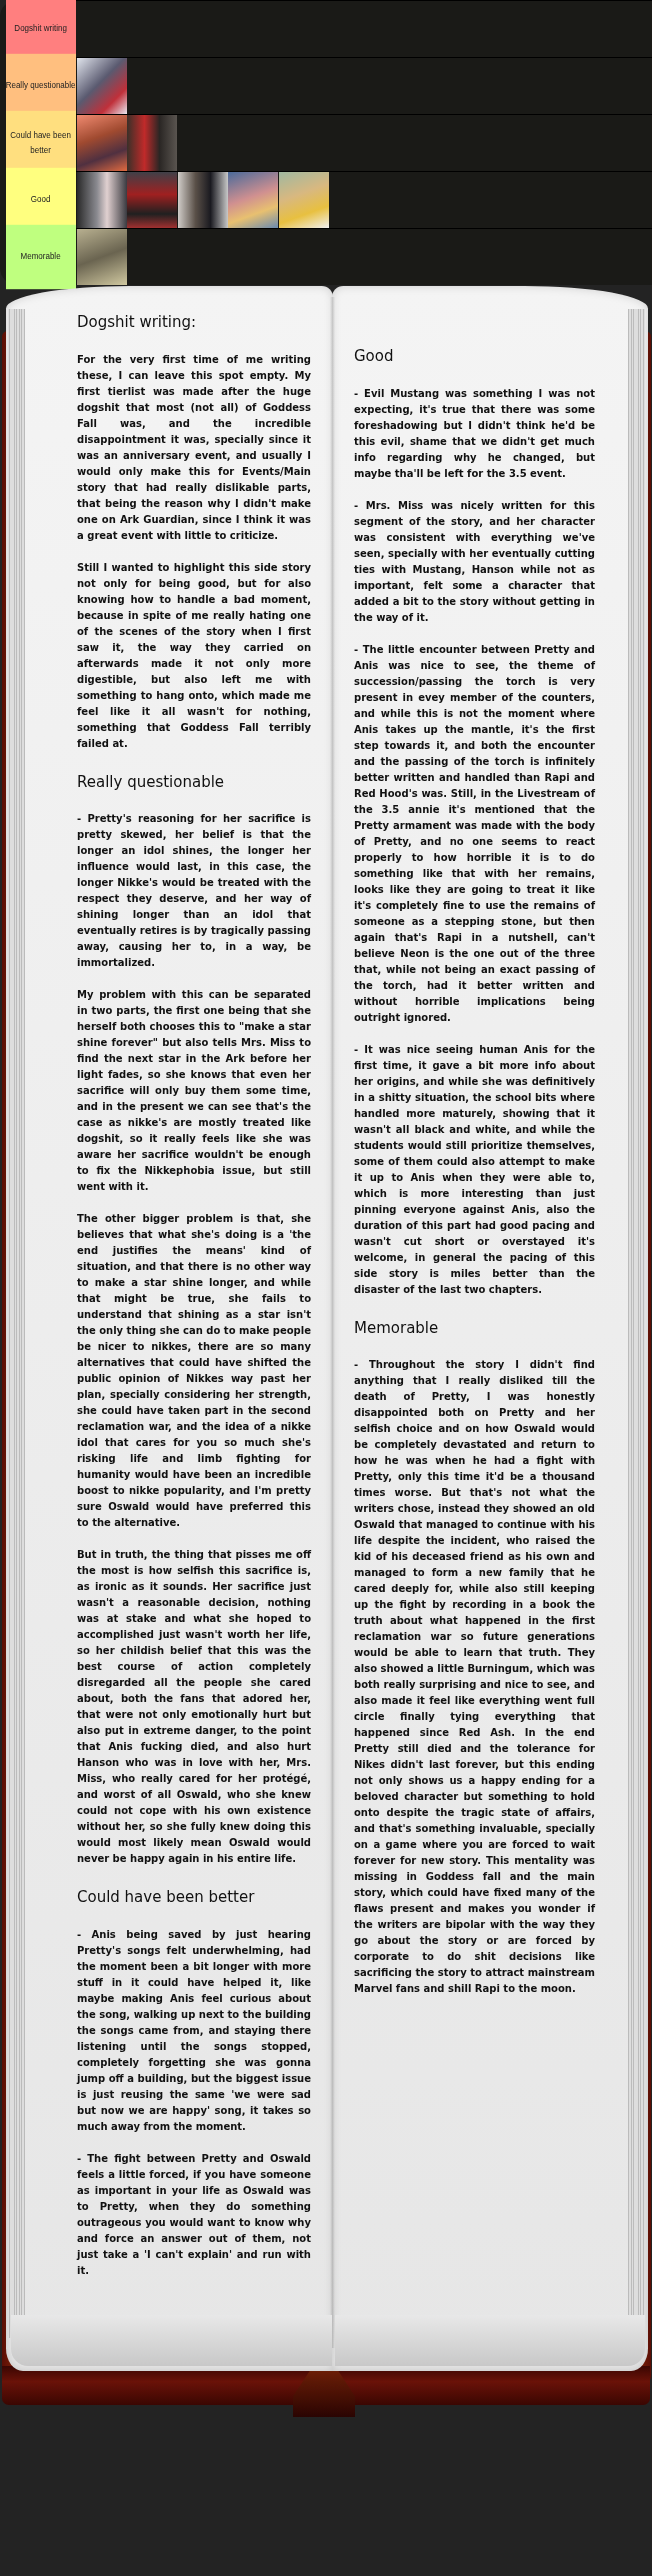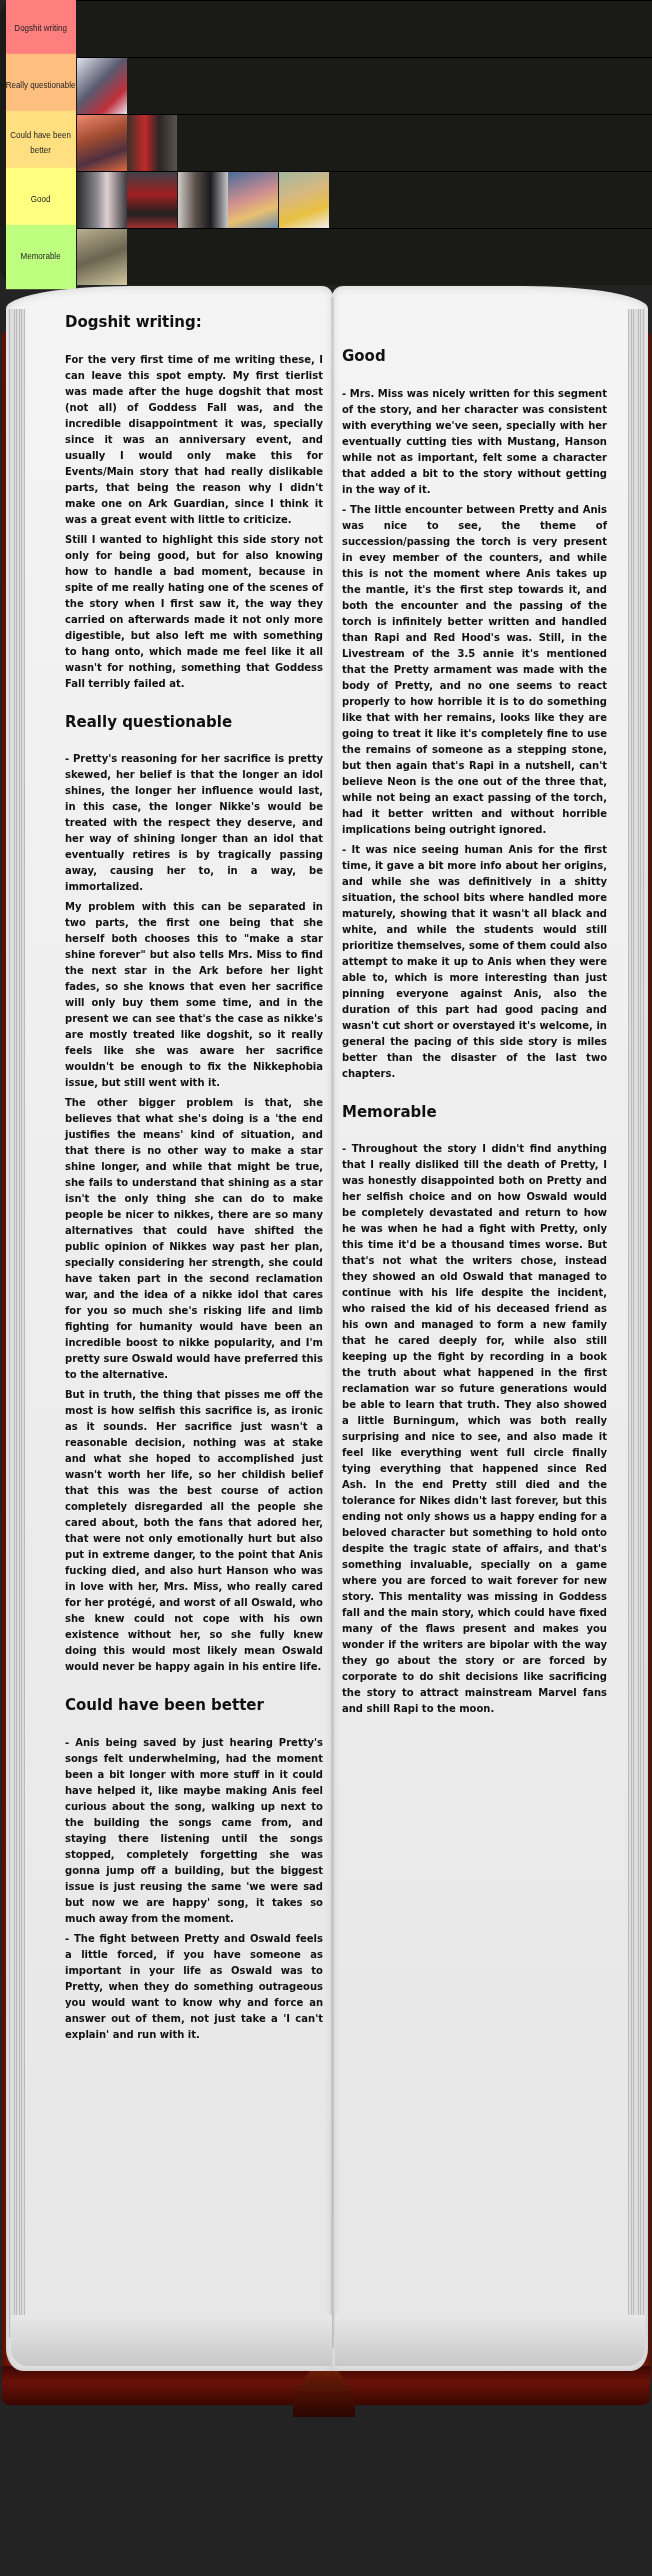--- a/index.html
+++ b/index.html
@@ -24,22 +24,22 @@
   .page-edges-l { position:absolute; left:8px; top:22.5px; width:17px; height:2029px; background:repeating-linear-gradient(90deg,#ddd 0 1.1px,#bbb 1.1px 1.7px); }
   .page-edges-r { position:absolute; right:8px; top:22.5px; width:17px; height:2029px; background:repeating-linear-gradient(90deg,#bbb 0 0.6px,#ddd 0.6px 1.7px); }
   .gutter { position:absolute; left:330px; top:11.3px; width:4.5px; height:2051px; background:linear-gradient(90deg,rgba(0,0,0,0),rgba(0,0,0,0.12),rgba(0,0,0,0)); }
   .page-curl { position:absolute; top:2029px; height:51px; background:linear-gradient(180deg,#e8e8e8,#c8c8c8); }
   .curl-l { left:11.3px; width:321px; border-radius:0 0 0 17px; }
   .curl-r { left:335px; width:310px; border-radius:0 0 17px 0; }
 
   .col { position:absolute; font-weight:bold; color:#111; font-size:10px; line-height:16px; text-align:justify; }
   .col-l { left:61px; top:25px; width:266px; }
   .col-r { left:338px; top:59px; width:273px; }
-  .col h2 { font-size:15px; line-height:22.5px; margin:0 0 18px 4px; font-weight:bold; }
-  .col p { margin:4px; }
+  .col h2 { font-size:15px; line-height:22.5px; margin:0 0 18px 16px; font-weight:normal; }
+  .col p { margin:16px; }
   .col .section { margin-bottom:19px; }
 </style>
 </head>
 <body>
 
 <div class="tierlist">
   <div class="tier" style="top:0">
     <div class="label" style="background:#ff7f7f">Dogshit writing</div>
     <div class="items"></div>
   </div>
@@ -103,20 +103,21 @@
     <div class="section">
       <h2>Could have been better</h2>
       <p>- Anis being saved by just hearing Pretty's songs felt underwhelming, had the moment been a bit longer with more stuff in it could have helped it, like maybe making Anis feel curious about the song, walking up next to the building the songs came from, and staying there listening until the songs stopped, completely forgetting she was gonna jump off a building, but the biggest issue is just reusing the same 'we were sad but now we are happy' song, it takes so much away from the moment.</p>
       <p>- The fight between Pretty and Oswald feels a little forced, if you have someone as important in your life as Oswald was to Pretty, when they do something outrageous you would want to know why and force an answer out of them, not just take a 'I can't explain' and run with it.</p>
     </div>
   </div>
 
   <div class="col col-r">
     <div class="section">
       <h2>Good</h2>
+      <p>- Evil Mustang was something I was not expecting, it's true that there was some foreshadowing but I didn't think he'd be this evil, shame that we didn't get much info regarding why he changed, but maybe tha'll be left for the 3.5 event.</p>
       <p>- Mrs. Miss was nicely written for this segment of the story, and her character was consistent with everything we've seen, specially with her eventually cutting ties with Mustang, Hanson while not as important, felt some a character that added a bit to the story without getting in the way of it.</p>
       <p>- The little encounter between Pretty and Anis was nice to see,  the theme of succession/passing the torch is very present in evey member of the counters, and while this is not the moment where Anis takes up the mantle, it's the first step towards it, and both the encounter and the passing of the torch is infinitely better written and handled than Rapi and Red Hood's was. Still, in the Livestream of the 3.5 annie it's mentioned that the Pretty armament was made with the body of Pretty, and no one seems to react properly to how horrible it is to do something like that with her remains, looks like they are going to treat it like it's completely fine to use the remains of someone as a stepping stone, but then again that's Rapi in a nutshell, can't believe Neon is the one out of the three that, while not being an exact passing of the torch, had it better written and without horrible implications being outright ignored.</p>
       <p>- It was nice seeing human Anis for the first time, it gave a bit more info about her origins, and while she was definitively in a shitty situation, the school bits where handled more maturely, showing that it wasn't all black and white, and while the students would still prioritize themselves, some of them could also attempt to make it up to Anis when they were able to, which is more interesting than just pinning everyone against Anis, also the duration of this part had good pacing and wasn't cut short or overstayed it's welcome, in general the pacing of this side story is miles better than the disaster of the last two chapters.</p>
     </div>
     <div class="section">
       <h2>Memorable</h2>
       <p>- Throughout the story I didn't find anything that I really disliked till the death of Pretty, I was honestly disappointed both on Pretty and her selfish choice and on how Oswald would be completely devastated and return to how he was when he had a fight with Pretty, only this time it'd be a thousand times worse. But that's not what the writers chose, instead they showed an old Oswald that managed to continue with his life despite the incident, who raised the kid of his deceased friend as his own and managed to form a new family that he cared deeply for, while also still keeping up the fight by  recording in a book the truth about what happened in the first reclamation war so future generations would be able to learn that truth. They also showed a little Burningum, which was both really surprising and nice to see, and also made it feel like everything went full circle finally tying everything that happened since  Red Ash. In the end Pretty still died and the tolerance for Nikes didn't last forever, but this ending not only shows us a happy ending for a beloved character but something to hold onto despite the tragic state of affairs, and that's something invaluable, specially on a game where you are forced to wait forever for new story. This mentality was missing in Goddess fall and the main story, which could have fixed many of the flaws present and makes you wonder if the writers are bipolar with the way they go about the story or are forced by corporate to do shit decisions like sacrificing the story to attract mainstream Marvel fans and shill Rapi to the moon.</p>
     </div>
   </div>
 </div>

